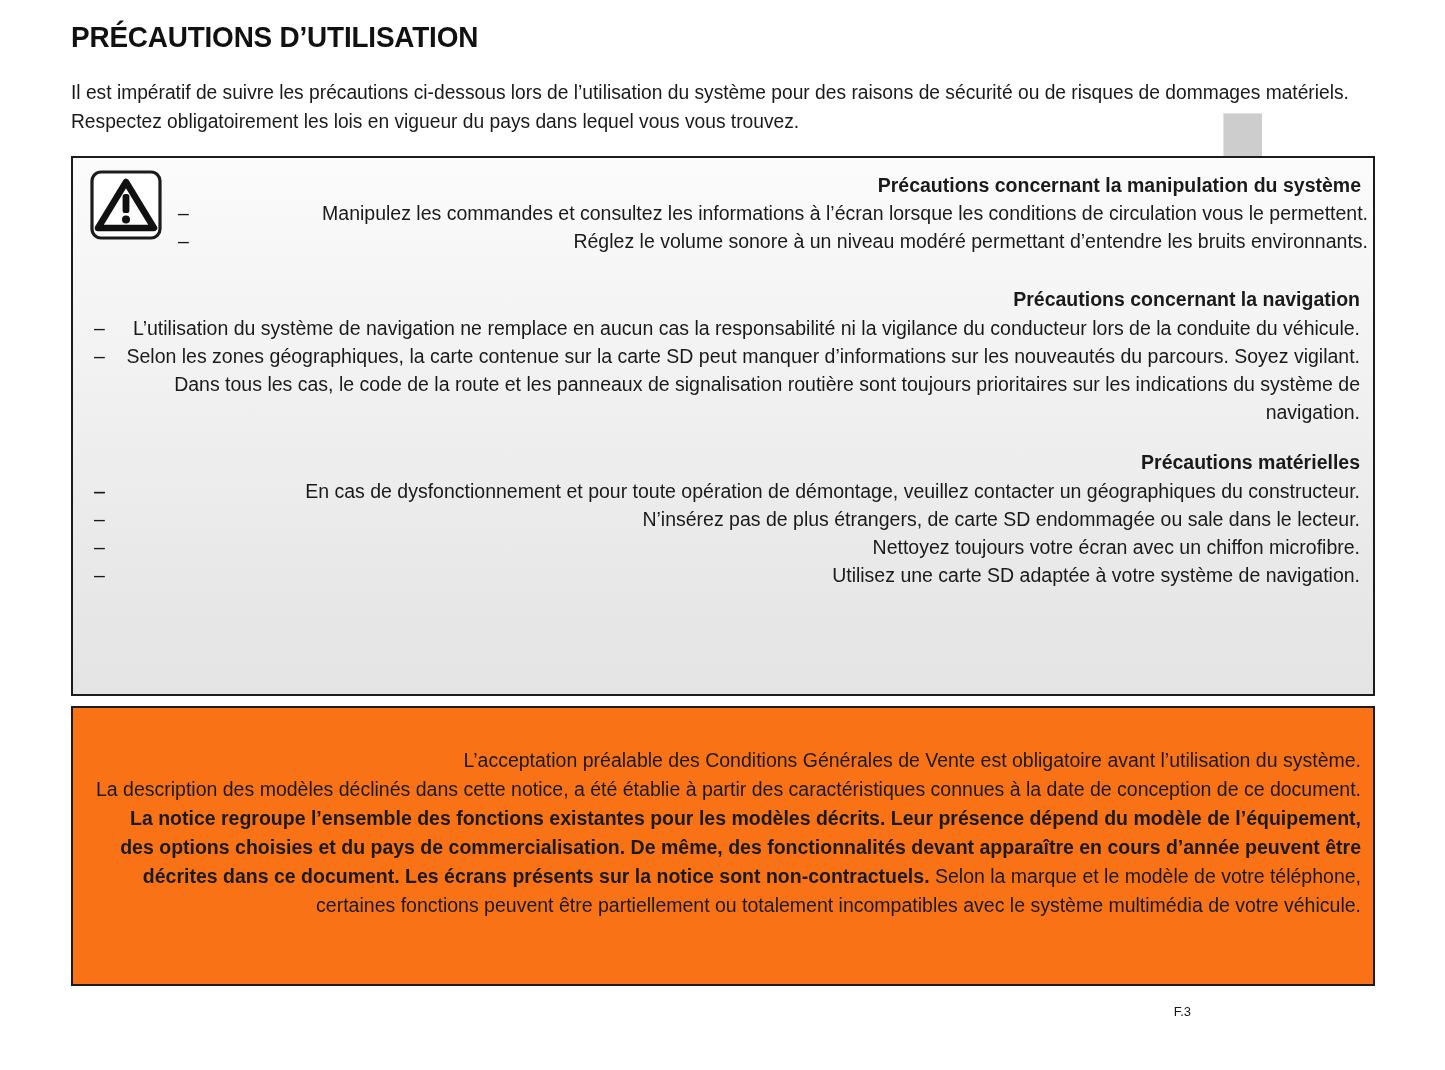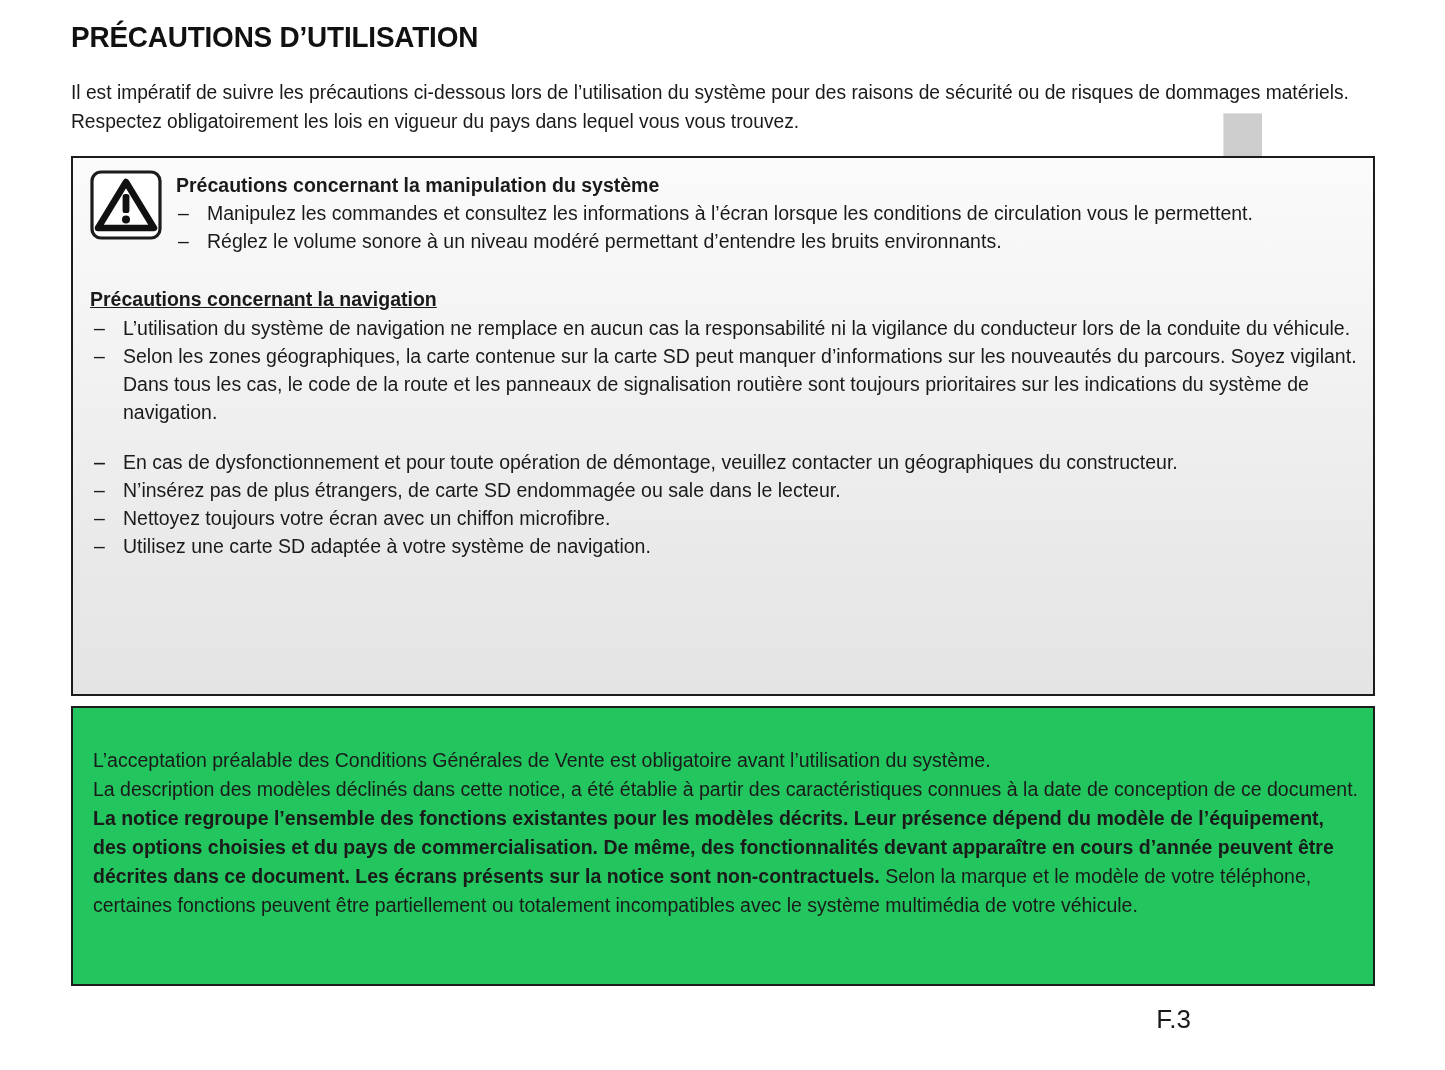--- a/index.html
+++ b/index.html
@@ -61,34 +61,35 @@
     transform: scaleX(0.985);
     transform-origin: left top;
     color: #1a1a1a;
   }
 
   
   .box {
     position: absolute;
     box-sizing: border-box;
     border: 2px solid #1c1c1c;
+    text-align: right;
   }
   .box-warning {
     left: 71px;
     top: 156px;
     width: 1304px;
     height: 540px;
     background: linear-gradient(to bottom, #fbfbfb 0%, #f4f4f4 30%, #eaeaea 70%, #e4e4e4 100%);
   }
   .box-notice {
     left: 71px;
     top: 706px;
     width: 1304px;
     height: 280px;
-    background: #22c55e;
+    background: #f97316;
   }
 
   
   .warn-icon {
     position: absolute;
     left: 16px;
     top: 12px;
     width: 74px;
     height: 70px;
   }
@@ -116,21 +117,20 @@
     width: 1270px;
   }
   .sec-nav  { top: 127px; }
   .sec-mat  { top: 290px; }
 
   .sec-head {
     font-size: 19.5px;
     font-weight: bold;
     line-height: 28px;
     margin-bottom: 1px;
-    text-decoration: underline;
   }
 
   ul.dash {
     list-style: none;
     margin: 0;
     padding: 0;
   }
   ul.dash > li {
     position: relative;
     padding-left: 33px;
@@ -163,21 +163,21 @@
   .notice-body p {
     margin: 0;
   }
   .notice-body b { font-weight: bold; }
 
   
   .folio {
     position: absolute;
     right: 71px;
     top: 1004px;
-    font-size: 26px;
+    font-size: 13px;
     color: #1a1a1a;
   }
 </style>
 </head>
 <body>
 
 <div class="page">
 
   <div class="edge-tab"></div>
 
@@ -217,20 +217,21 @@
           <span>L’utilisation du système de navigation ne remplace en aucun cas la responsabilité ni la vigilance du conducteur lors de la conduite du véhicule.</span>
         </li>
         <li>
           <span class="dash-mark">–</span>
           <span>Selon les zones géographiques, la carte contenue sur la carte SD peut manquer d’informations sur les nouveautés du parcours. Soyez vigilant. Dans tous les cas, le code de la route et les panneaux de signalisation routière sont toujours prioritaires sur les indications du système de navigation.</span>
         </li>
       </ul>
     </div>
 
     <div class="sec sec-mat">
+      <div class="sec-head">Précautions matérielles</div>
       <ul class="dash">
         <li>
           <span class="dash-mark">–</span>
         </li>
         <li>
           <span class="dash-mark">–</span>
           <span>En cas de dysfonctionnement et pour toute opération de démontage, veuillez contacter un géographiques du constructeur.</span>
         </li>
         <li>
           <span class="dash-mark">–</span>

